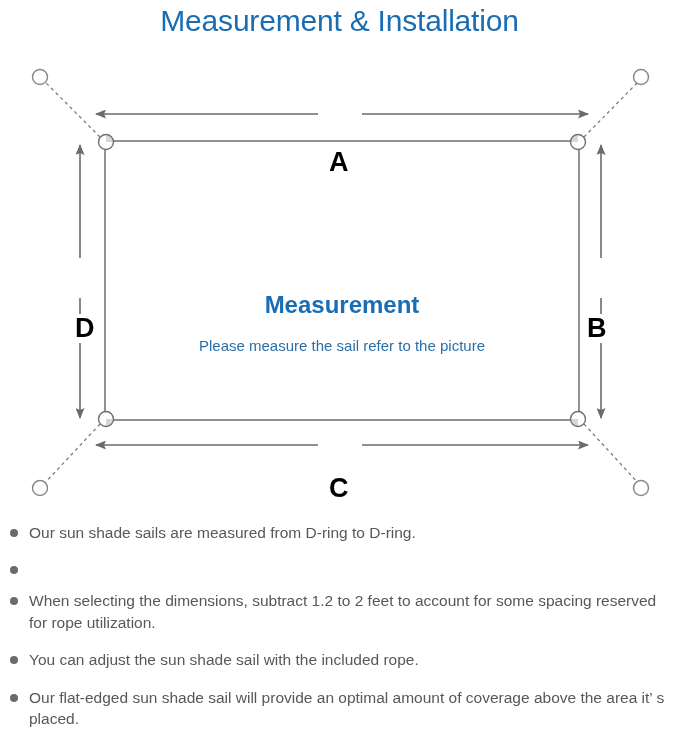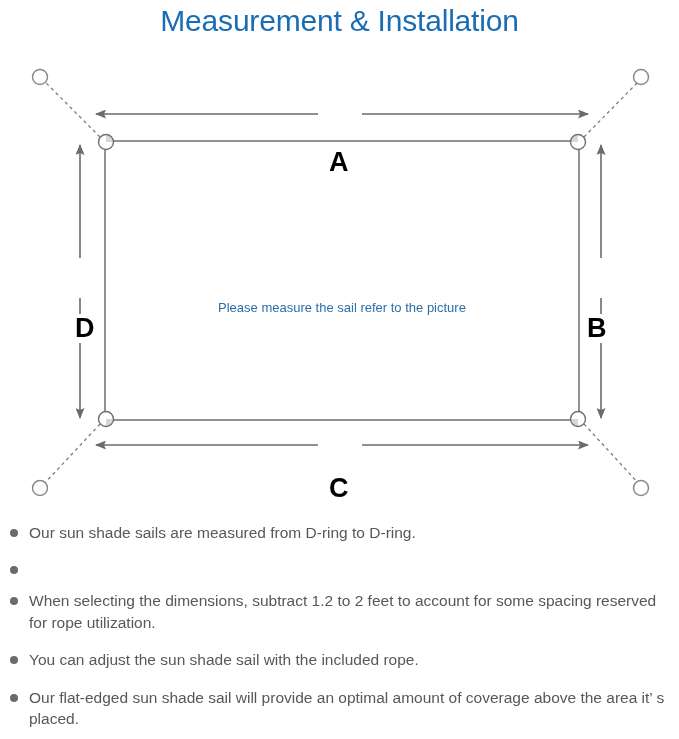--- a/index.html
+++ b/index.html
@@ -49,23 +49,23 @@
     text-align: center;
     pointer-events: none;
   }
   .center-label .main {
     font-size: 24px;
     font-weight: bold;
     color: #1a6db3;
     line-height: 1.05;
   }
   .center-label .sub {
-    font-size: 13px;
+    font-size: 15px;
     color: #2b6fa8;
-    margin-top: 8px;
+    margin-top: 20px;
     line-height: 1.2;
   }
   .dim-letter {
     position: absolute;
     font-family: "Liberation Sans", sans-serif;
     font-weight: bold;
     font-size: 27px;
     color: #000000;
     background: #ffffff;
     padding: 1px 7px;
@@ -179,20 +179,21 @@
         <line x1="80" y1="248" x2="80" y2="368" marker-end="url(#arrR)"></line>
       </g>
 
       <g stroke="#6b6b6b" stroke-width="1.6">
         <line x1="601" y1="95" x2="601" y2="208" marker-start="url(#arrL)"></line>
         <line x1="601" y1="248" x2="601" y2="368" marker-end="url(#arrR)"></line>
       </g>
     </svg>
 
     <div class="center-label">
+      <div class="main">Measurement</div>
       <div class="sub">Please measure the sail refer to the picture</div>
     </div>
 
     <div class="dim-letter" id="dim-a">A</div>
     <div class="dim-letter" id="dim-b">B</div>
     <div class="dim-letter" id="dim-c">C</div>
     <div class="dim-letter" id="dim-d">D</div>
   </div>
 
   <div class="bullets">

